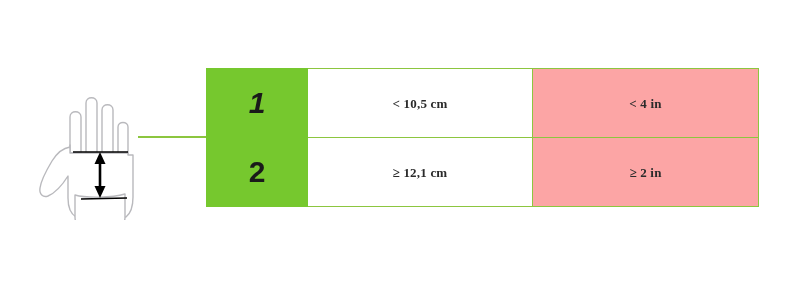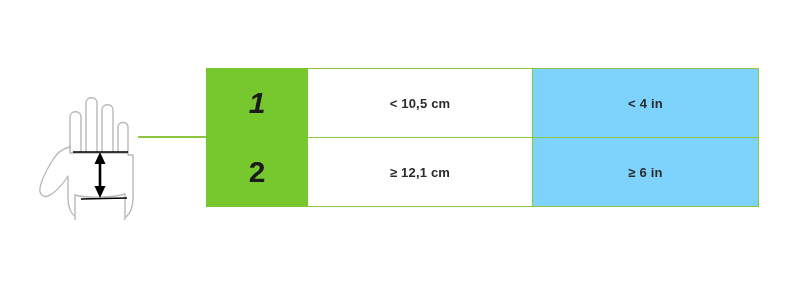--- a/index.html
+++ b/index.html
@@ -67,36 +67,36 @@
     width: 100px;
     background: #76c82e;
     border-color: #76c82e !important;
   }
   .col-metric {
     width: 224px;
     background: #ffffff;
   }
   .col-imperial {
     width: 225px;
-    background: #7dd3fc;
+    background: #fca5a5;
   }
   .index-number {
     display: block;
     font-family: "Liberation Sans", sans-serif;
     font-size: 30px;
     font-weight: bold;
     color: #1a1a1a;
     line-height: 1;
   }
   .index-number.italicized {
     font-style: italic;
   }
   .measure-text {
     display: block;
-    font-family: Liberation Sans, sans-serif;
+    font-family: Liberation Serif, serif;
     font-size: 13px;
     font-weight: bold;
     color: #2b2b2b;
     letter-spacing: 0.2px;
     line-height: 1;
   }
 </style>
 </head>
 <body>
 
@@ -185,19 +185,19 @@
         </td>
       </tr>
       <tr>
         <td class="col-index">
           <span class="index-number">2</span>
         </td>
         <td class="col-metric">
           <span class="measure-text">≥ 12,1 cm</span>
         </td>
         <td class="col-imperial">
-          <span class="measure-text">≥ 6 in</span>
+          <span class="measure-text">≥ 2 in</span>
         </td>
       </tr>
     </tbody>
   </table>
 
 </div>
 
 </body></html>

